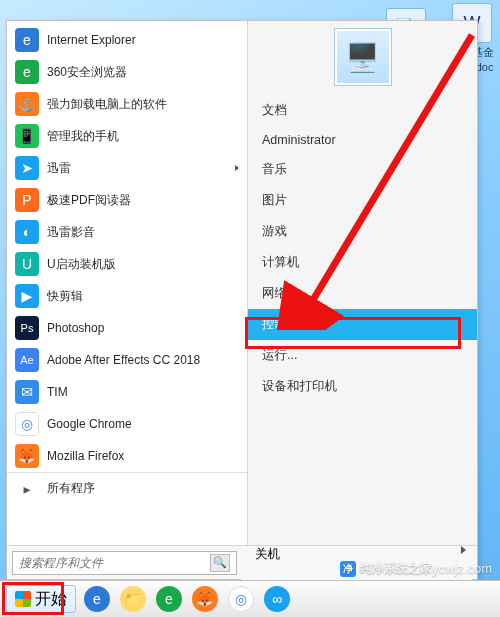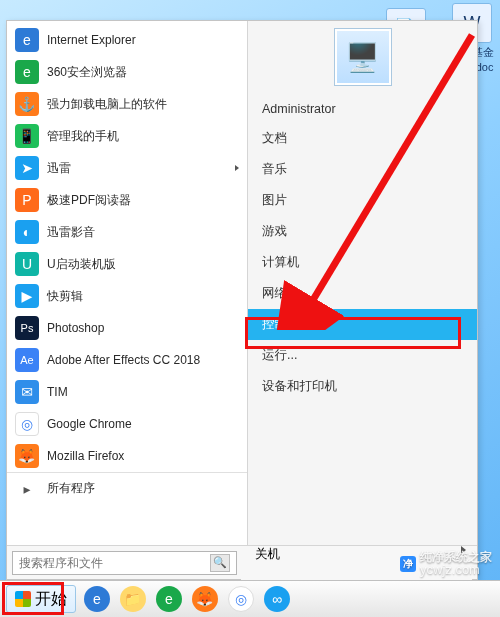--- a/index.html
+++ b/index.html
@@ -13,21 +13,21 @@
   .start-menu { position: absolute; left: 6px; bottom: 37px; width: 472px; height: 560px; background: #f7f7f7; border: 1px solid #c4c4c4; box-shadow: 2px 2px 6px rgba(0,0,0,.15); display: flex; flex-direction: column; }
   .sm-body { flex: 1; display: flex; min-height: 0; }
   .sm-left { width: 241px; border-right: 1px solid #d5d5d5; background: #ffffff; display: flex; flex-direction: column; }
   .sm-right { flex: 1; background: #f5f5f5; position: relative; }
   .sm-left .apps { flex: 1; overflow: hidden; padding-top: 3px; }
   .app-item { display: flex; align-items: center; height: 32px; padding: 0 8px; font-size: 12px; color: #2a2a2a; gap: 8px; cursor: pointer; }
   .app-icon { width: 24px; height: 24px; border-radius: 4px; display: flex; align-items: center; justify-content: center; font-size: 14px; color: #fff; flex-shrink: 0; }
   .all-programs { border-top: 1px solid #e0e0e0; }
   .sm-search-row { border-top: 1px solid #d5d5d5; height: 34px; display: flex; align-items: center; padding: 0 5px; gap: 4px; background: #f7f7f7; }
   .sm-search { flex: 1; display: flex; align-items: center; background: #fff; border: 1px solid #b5b5b5; height: 24px; padding: 0 6px; gap: 6px; }
-  .sm-search input { border: none; outline: none; font-size: 12px; flex: 1; color: #a21caf; background: transparent; }
+  .sm-search input { border: none; outline: none; font-size: 12px; flex: 1; color: #a21caf; font-style: italic; background: transparent; }
 
   .sm-user-pic { position: absolute; top: 8px; left: 50%; transform: translateX(-50%); width: 56px; height: 56px; background: linear-gradient(#dceeff,#bddfff); border: 2px solid #fff; box-shadow: 0 0 0 1px #aac8e0; display: flex; align-items: center; justify-content: center; }
   .sm-user-pic span { font-size: 28px; }
 
   .r-list { position: absolute; top: 74px; left: 0; right: 0; }
   .r-item { padding: 7px 14px; font-size: 12.5px; color: #333; cursor: pointer; }
   .r-item.highlight { background: #25b3f0; color: #fff; }
   .r-highlight-box { position: absolute; border: 3px solid #e11; pointer-events: none; }
   .shutdown-row { height: 34px; display: flex; align-items: flex-start; padding: 0 10px; border-top: 1px solid #d5d5d5; background: #f7f7f7; font-size: 12.5px; gap: 6px; }
   .arrow-tri { width: 0; height: 0; border-left: 5px solid #555; border-top: 4px solid transparent; border-bottom: 4px solid transparent; margin-left: auto; }
@@ -123,22 +123,22 @@
             <span>所有程序</span>
           </div>
       </div>
     </div>
 
     <div class="sm-right">
       <div class="sm-user-pic">
           <span>🖥️</span>
         </div>
       <div class="r-list">
+        <div class="r-item"><span>文档</span></div>
         <div class="r-item"><span>Administrator</span></div>
-        <div class="r-item"><span>文档</span></div>
         <div class="r-item"><span>音乐</span></div>
         <div class="r-item"><span>图片</span></div>
         <div class="r-item"><span>游戏</span></div>
         <div class="r-item"><span>计算机</span></div>
         <div class="r-item"><span>网络</span></div>
         <div class="r-item highlight"><span>控制面板</span></div>
         <div class="r-item"><span>运行...</span></div>
         <div class="r-item"><span>设备和打印机</span></div>
       </div>
       <div class="r-highlight-box" style="top:296px;left:-3px;width:216px;height:32px"></div>
@@ -176,17 +176,17 @@
     <div class="tb-ico" style="background:#1aa84a;color:#fff">e</div>
     <div class="tb-ico" style="background:#ff7a1a">🦊</div>
     <div class="tb-ico" style="background:#fff;border:1px solid #ddd;color:#4285f4">◎</div>
     <div class="tb-ico" style="background:#1aa0f0;color:#fff">∞</div>
   </div>
 </div>
 <div class="tb-start-box"></div>
 
 <div class="watermark">
   <span class="wm-logo">净</span>
-  <span style="display:flex;flex-direction:column;line-height:1.05">
+  <span style="display:flex;flex-direction:row;line-height:1.05">
     <span>纯净系统之家</span>
     <span style="font-size:13px;font-weight:400;opacity:.9">ycwjz.com</span>
   </span>
 </div>
 
 </body></html>

